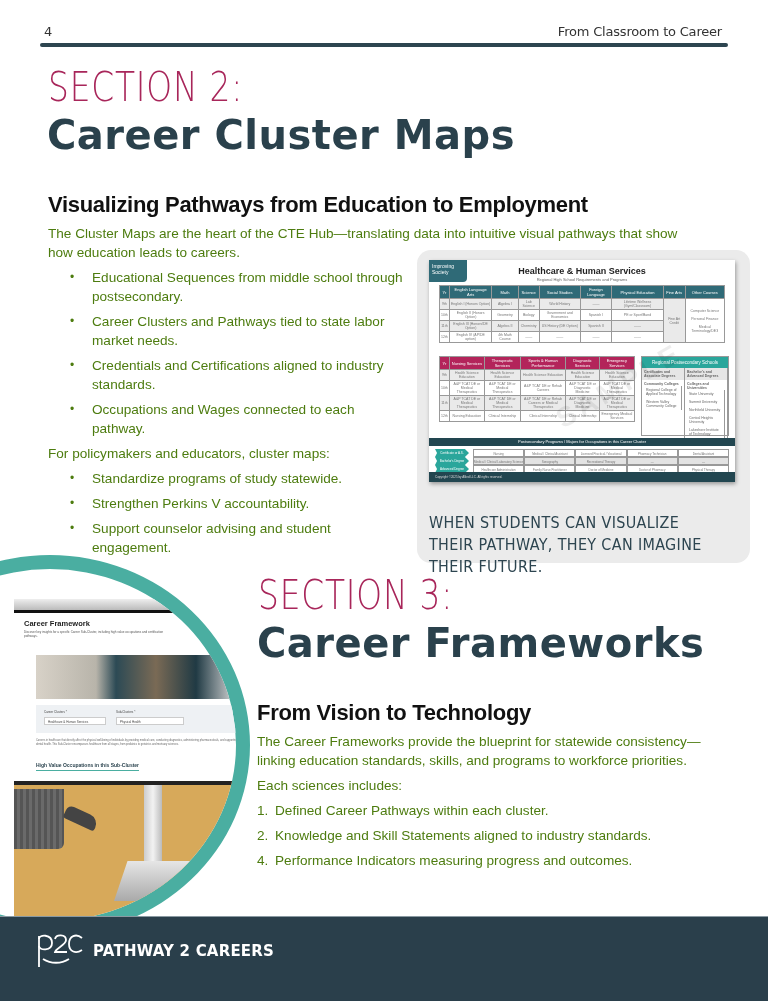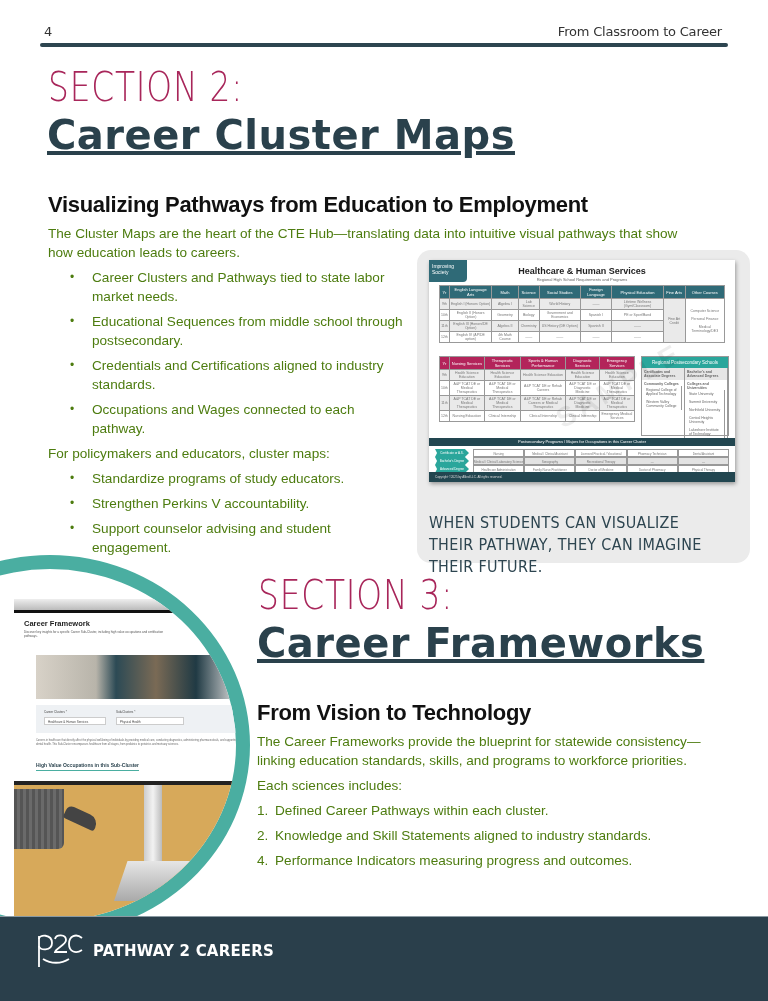--- a/index.html
+++ b/index.html
@@ -4,21 +4,21 @@
 <style>
   * { box-sizing: border-box; margin: 0; padding: 0; }
   html, body { width: 768px; height: 1001px; overflow: hidden; background: #ffffff; }
   body { position: relative; font-family: "Liberation Sans", sans-serif; color: #2b2b2b; }
 
   .page-num { position: absolute; left: 44px; top: 24px; font-size: 13px; color: #333; font-family: "DejaVu Sans", sans-serif; }
   .running-head { position: absolute; right: 46px; top: 24px; font-size: 13px; color: #333; font-family: "DejaVu Sans", sans-serif; letter-spacing: -0.2px; }
   .head-rule { position: absolute; left: 40px; right: 40px; top: 43px; height: 4px; background: #2d4550; border-radius: 2px; }
 
   .sec-label { position: absolute; font-family: "DejaVu Sans", sans-serif; font-weight: 200; color: #a8265a; letter-spacing: 1px; font-size: 40px; transform: scaleX(0.82); transform-origin: left top; }
-  .sec-title { position: absolute; font-family: "DejaVu Sans", sans-serif; font-weight: bold; color: #2a414c; font-size: 40px; letter-spacing: 0.5px; text-decoration: underline; }
+  .sec-title { position: absolute; font-family: "DejaVu Sans", sans-serif; font-weight: bold; color: #2a414c; font-size: 40px; letter-spacing: 0.5px; }
 
   .sub-h { position: absolute; font-family: "Liberation Sans", sans-serif; font-weight: bold; color: #111; font-size: 22px; letter-spacing: -0.3px; }
   .para { position: absolute; font-size: 13.6px; line-height: 19px; color: #4d7c0f; }
   .para p { margin-bottom: 6px; }
   ul.bul { list-style: none; margin-left: 22px; }
   ul.bul li { position: relative; padding-left: 22px; margin-bottom: 6px; }
   ul.bul li::before { content: "\2022"; position: absolute; left: 0; top: 0; font-size: 12px; }
   ol.num { list-style: none; }
   ol.num li { margin-bottom: 6px; }
   ol.num li span.n { display: inline-block; width: 18px; }
@@ -78,28 +78,28 @@
 <div class="head-rule"></div>
 
 <div class="sec-label" style="left:48px; top:64px;">SECTION 2:</div>
 <div class="sec-title" style="left:47px; top:112px;">Career Cluster Maps</div>
 <div class="sub-h" style="left:48px; top:192px;">Visualizing Pathways from Education to Employment</div>
 
 <div class="para" style="left:48px; top:224px; width:640px;">The Cluster Maps are the heart of the CTE Hub—translating data into intuitive visual pathways that show how education leads to careers.</div>
 
 <div class="para" style="left:48px; top:268px; width:360px;">
   <ul class="bul">
+    <li>Educational Sequences from middle school through postsecondary.</li>
     <li>Career Clusters and Pathways tied to state labor market needs.</li>
-    <li>Educational Sequences from middle school through postsecondary.</li>
     <li>Credentials and Certifications aligned to industry standards.</li>
     <li>Occupations and Wages connected to each pathway.</li>
   </ul>
   <p>For policymakers and educators, cluster maps:</p>
   <ul class="bul">
-    <li>Standardize programs of study educators.</li>
+    <li>Standardize programs of study statewide.</li>
     <li>Strengthen Perkins V accountability.</li>
     <li>Support counselor advising and student engagement.</li>
   </ul>
 </div>
 
 <div class="map-card">
   <div class="map-sheet">
     <div class="tag">Improving Society</div>
     <div class="map-title">Healthcare &amp; Human Services</div>
     <div class="map-sub">Regional High School Requirements and Programs</div>

